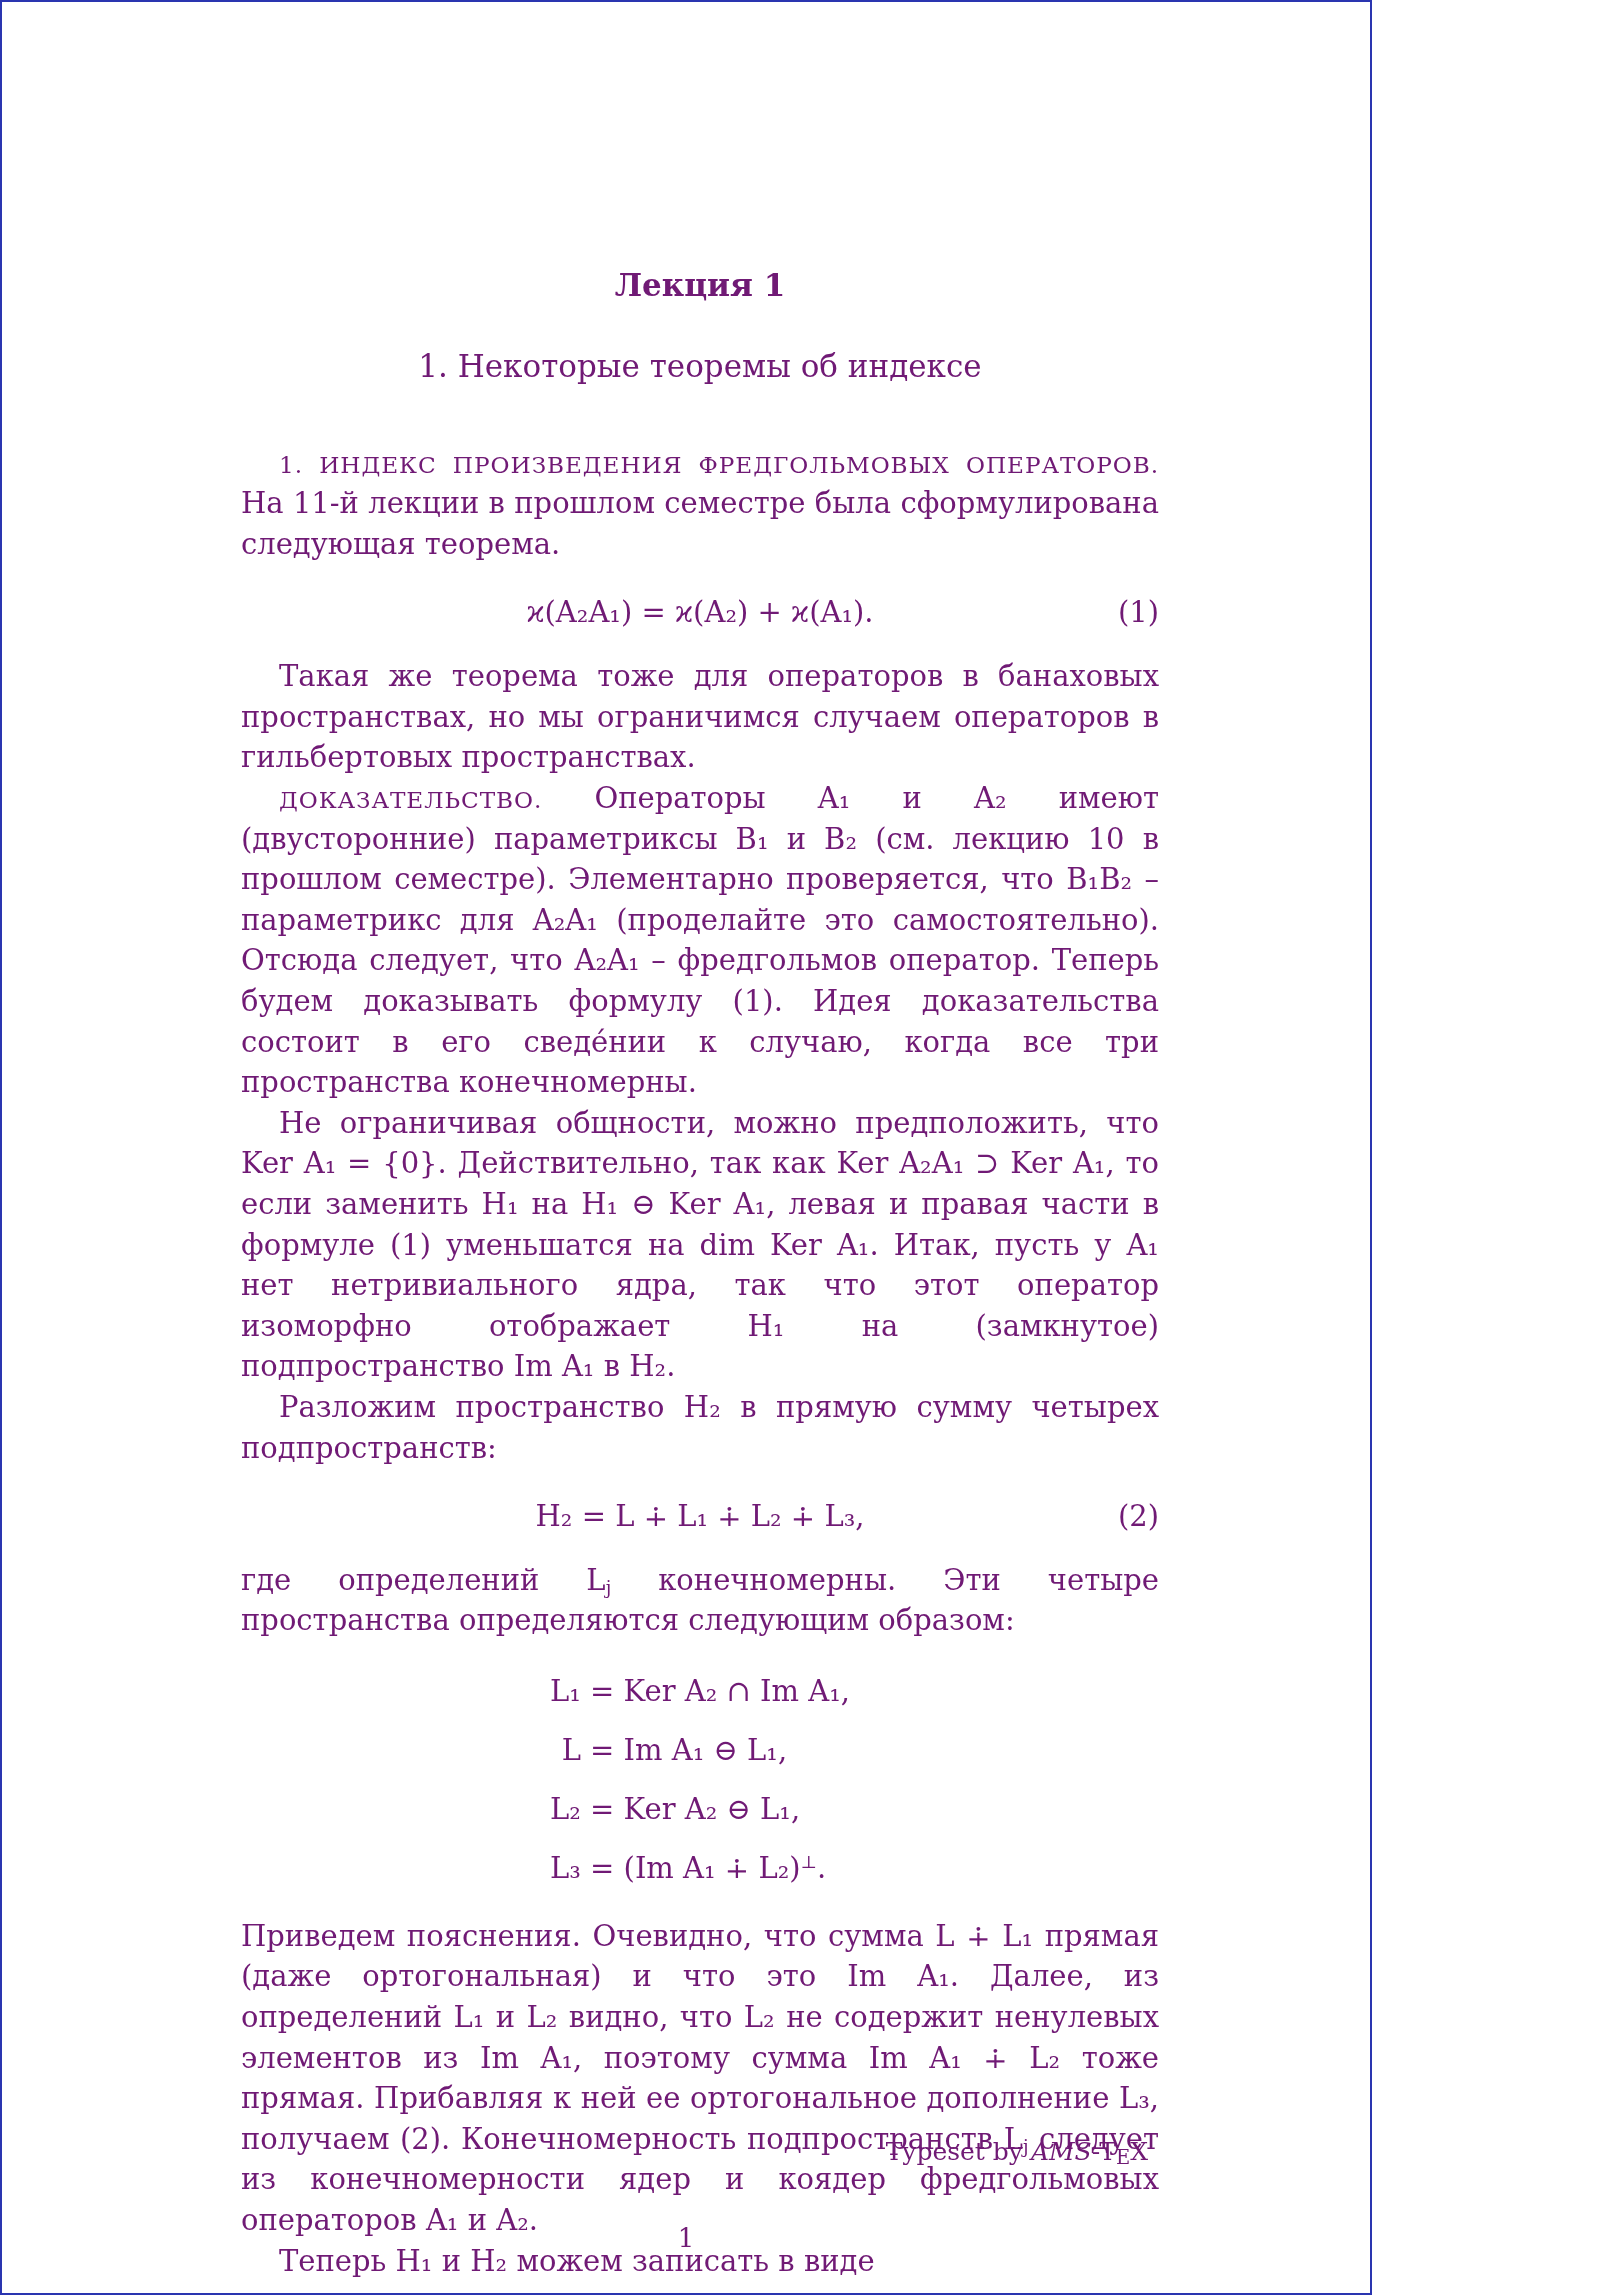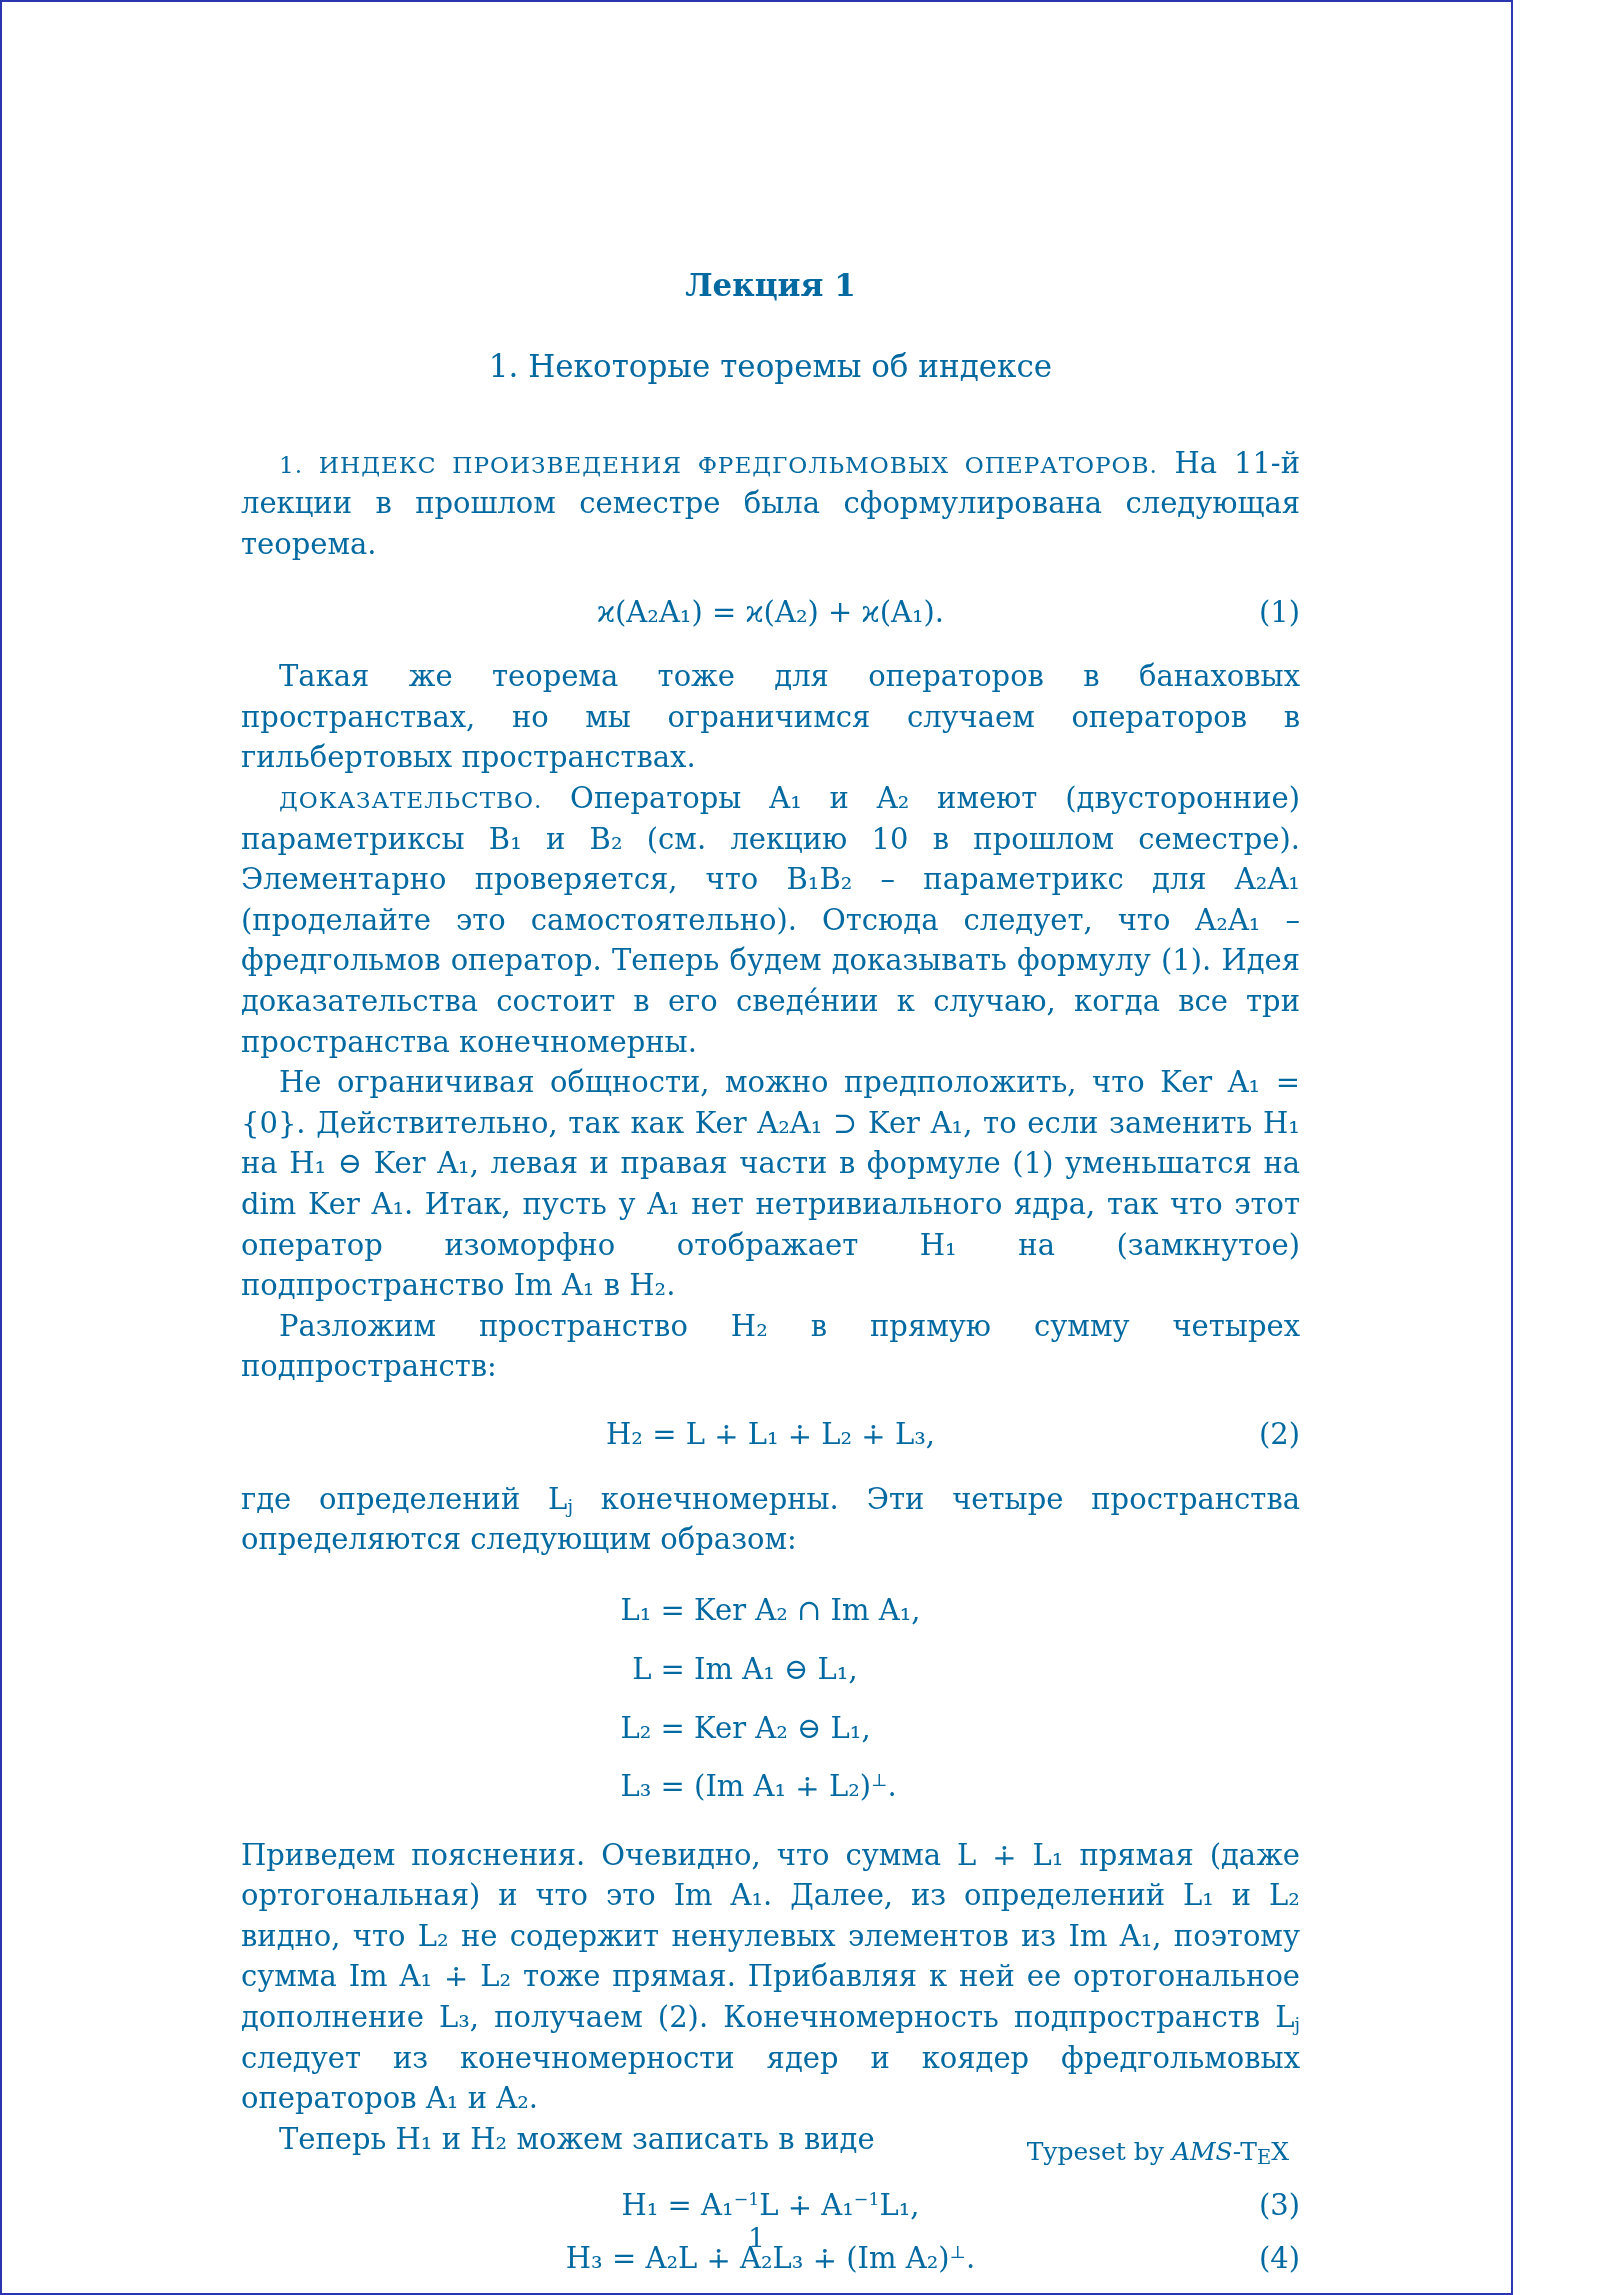--- a/index.html
+++ b/index.html
@@ -1,24 +1,24 @@
 <!DOCTYPE html>
 <html style="font-size:10.5px"><head>
 <meta charset="utf-8">
 <style>
   html,body { margin:0; padding:0; background:#ffffff; }
   .page {
     position:relative;
-    width:1513px; height:2295px;
+    width:1372px; height:2295px;
     box-sizing:border-box;
     background:#ffffff;
     border:2px solid #2a35b0;
     padding:262px 211px 0 239px;
     font-family:"DejaVu Serif","DejaVu Sans",serif;
-    font-size:29px; line-height:1.4; color:#0369a1;
+    font-size:29px; line-height:1.4; color:#701a75;
     overflow:hidden;
   }
   .doc-title { text-align:center; font-weight:bold; font-size:31px; margin:0 0 38px 0; }
   .section-heading { text-align:center; font-weight:normal; font-size:31px; margin:0 0 54px 0; }
   p.para { margin:0; text-align:justify; }
   p.indent { text-indent:38px; }
   .sp-top { margin-top:18.3px; }
   .smallcaps { font-size:0.80em; letter-spacing:0.04em; }
   .it { font-style:italic; }
   .equation { position:relative; text-align:center; margin:27.5px 0 23.6px 0; }

